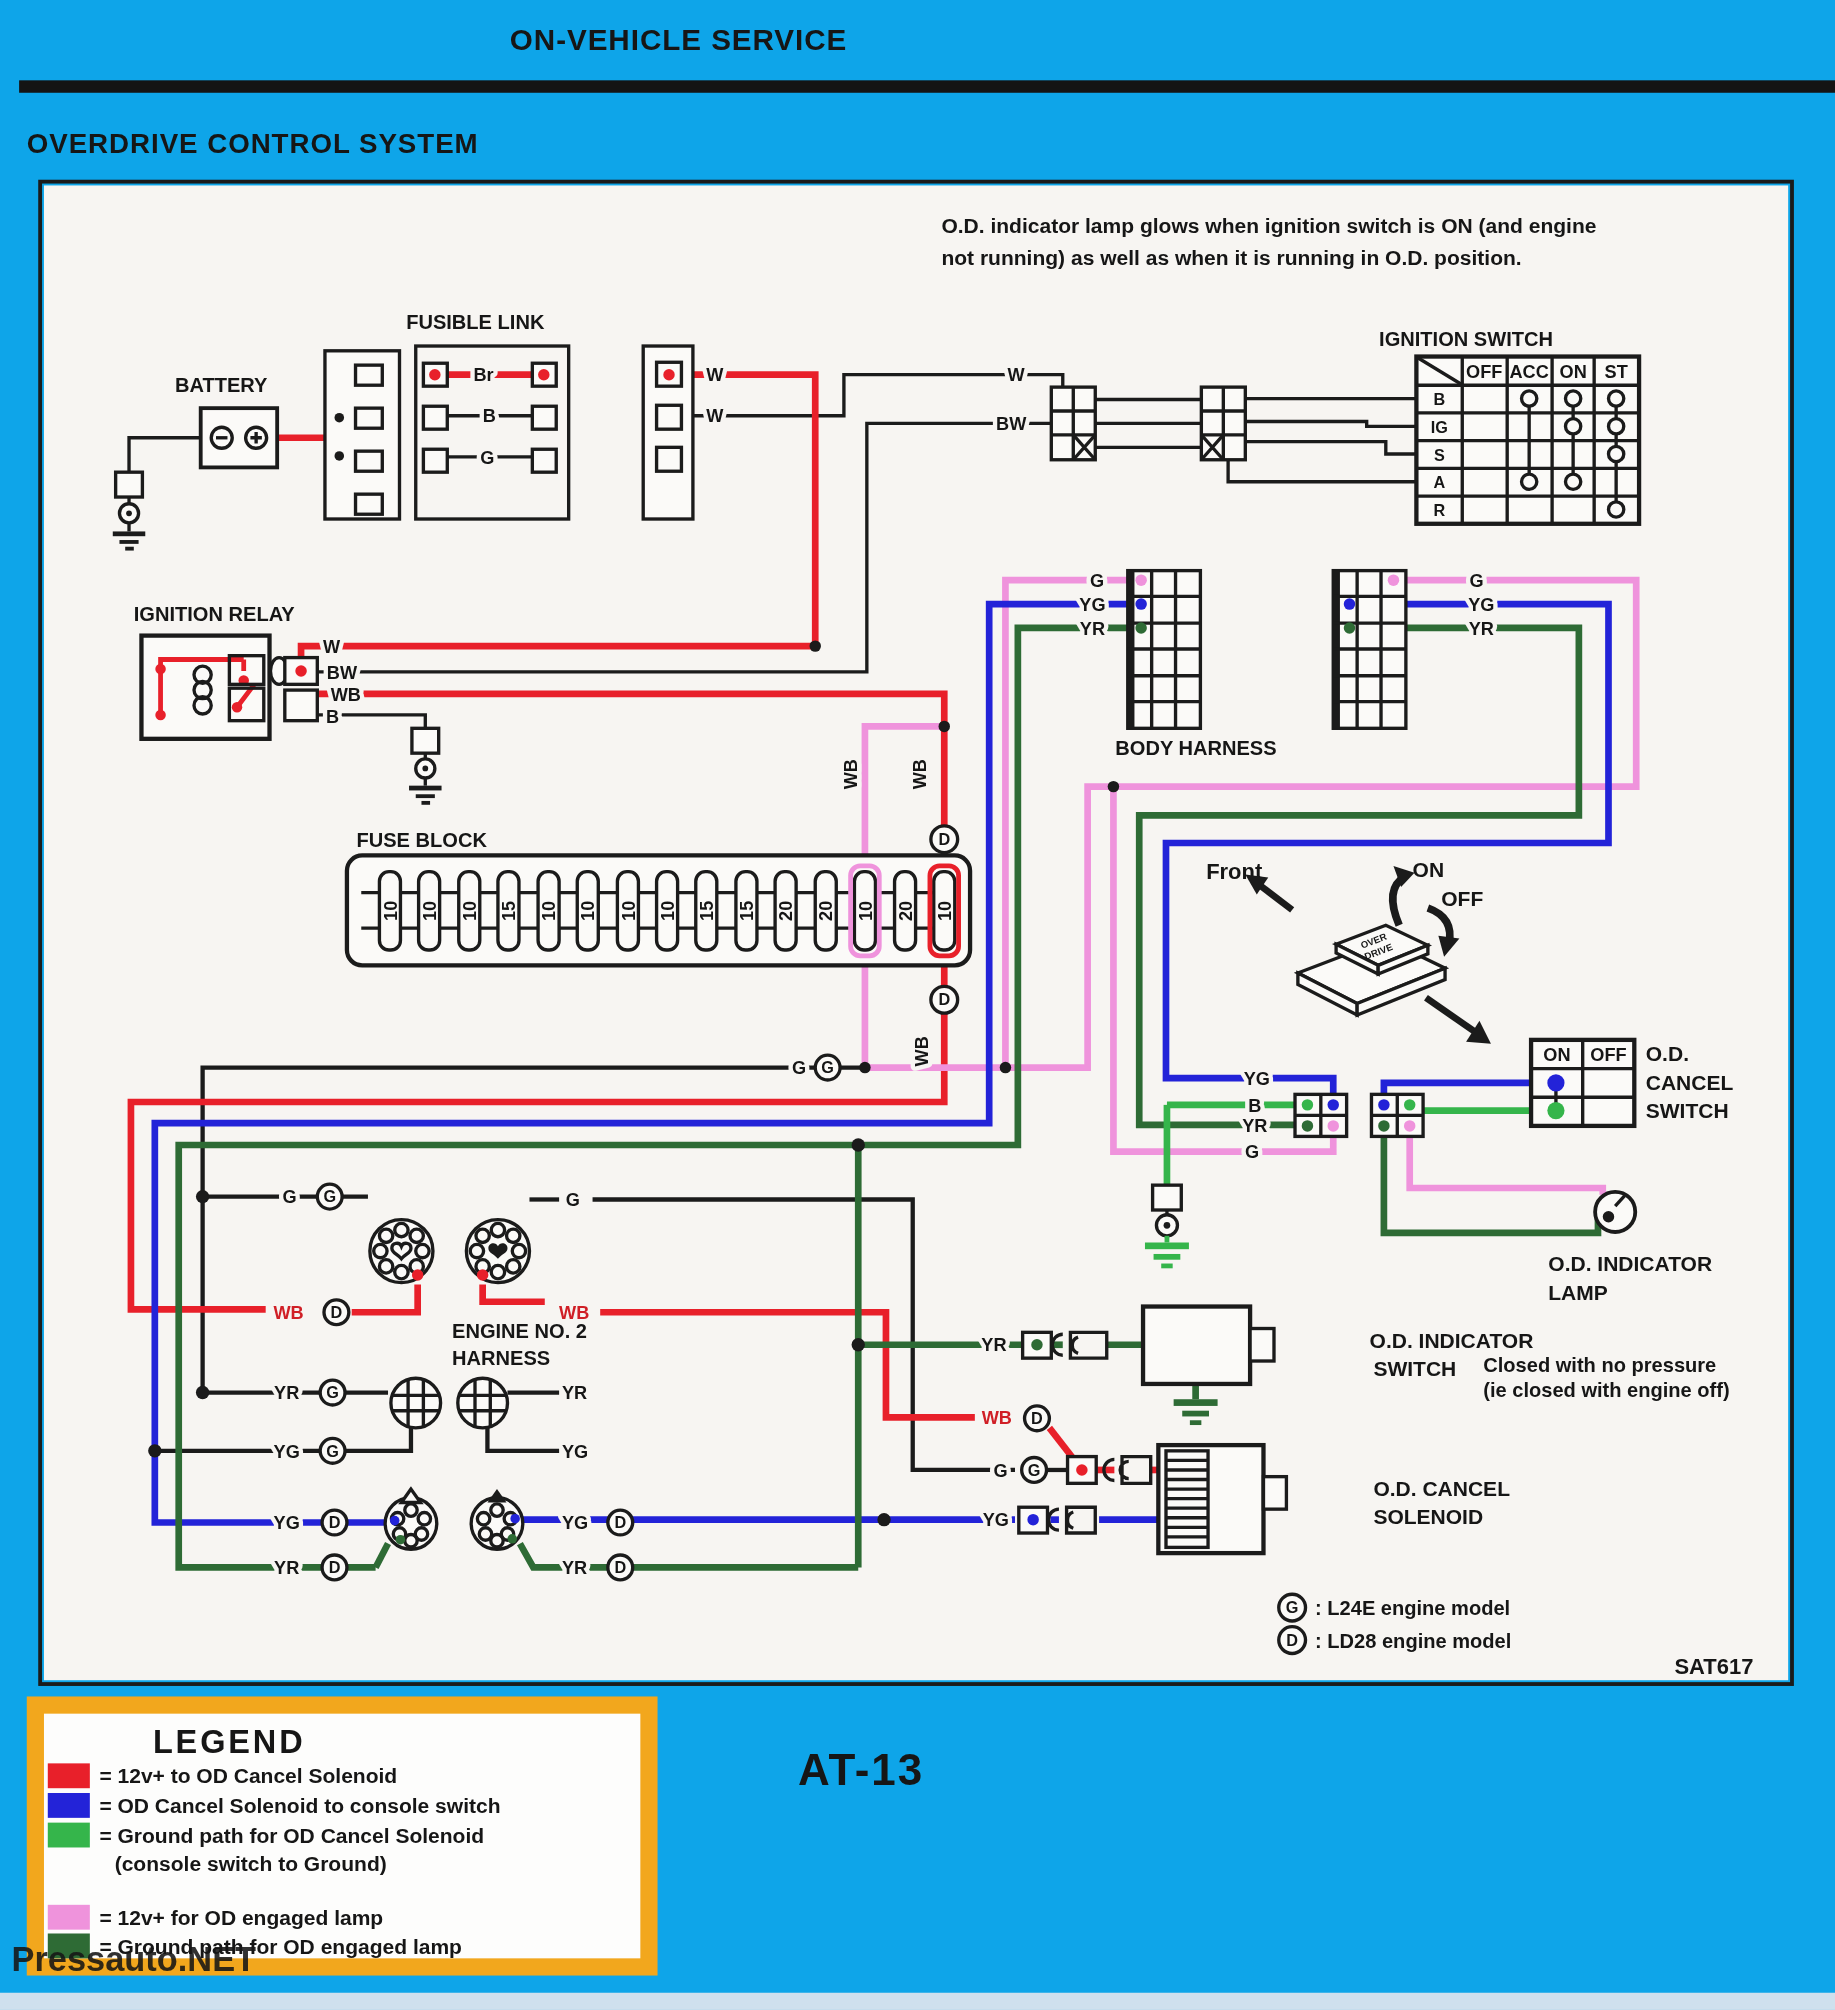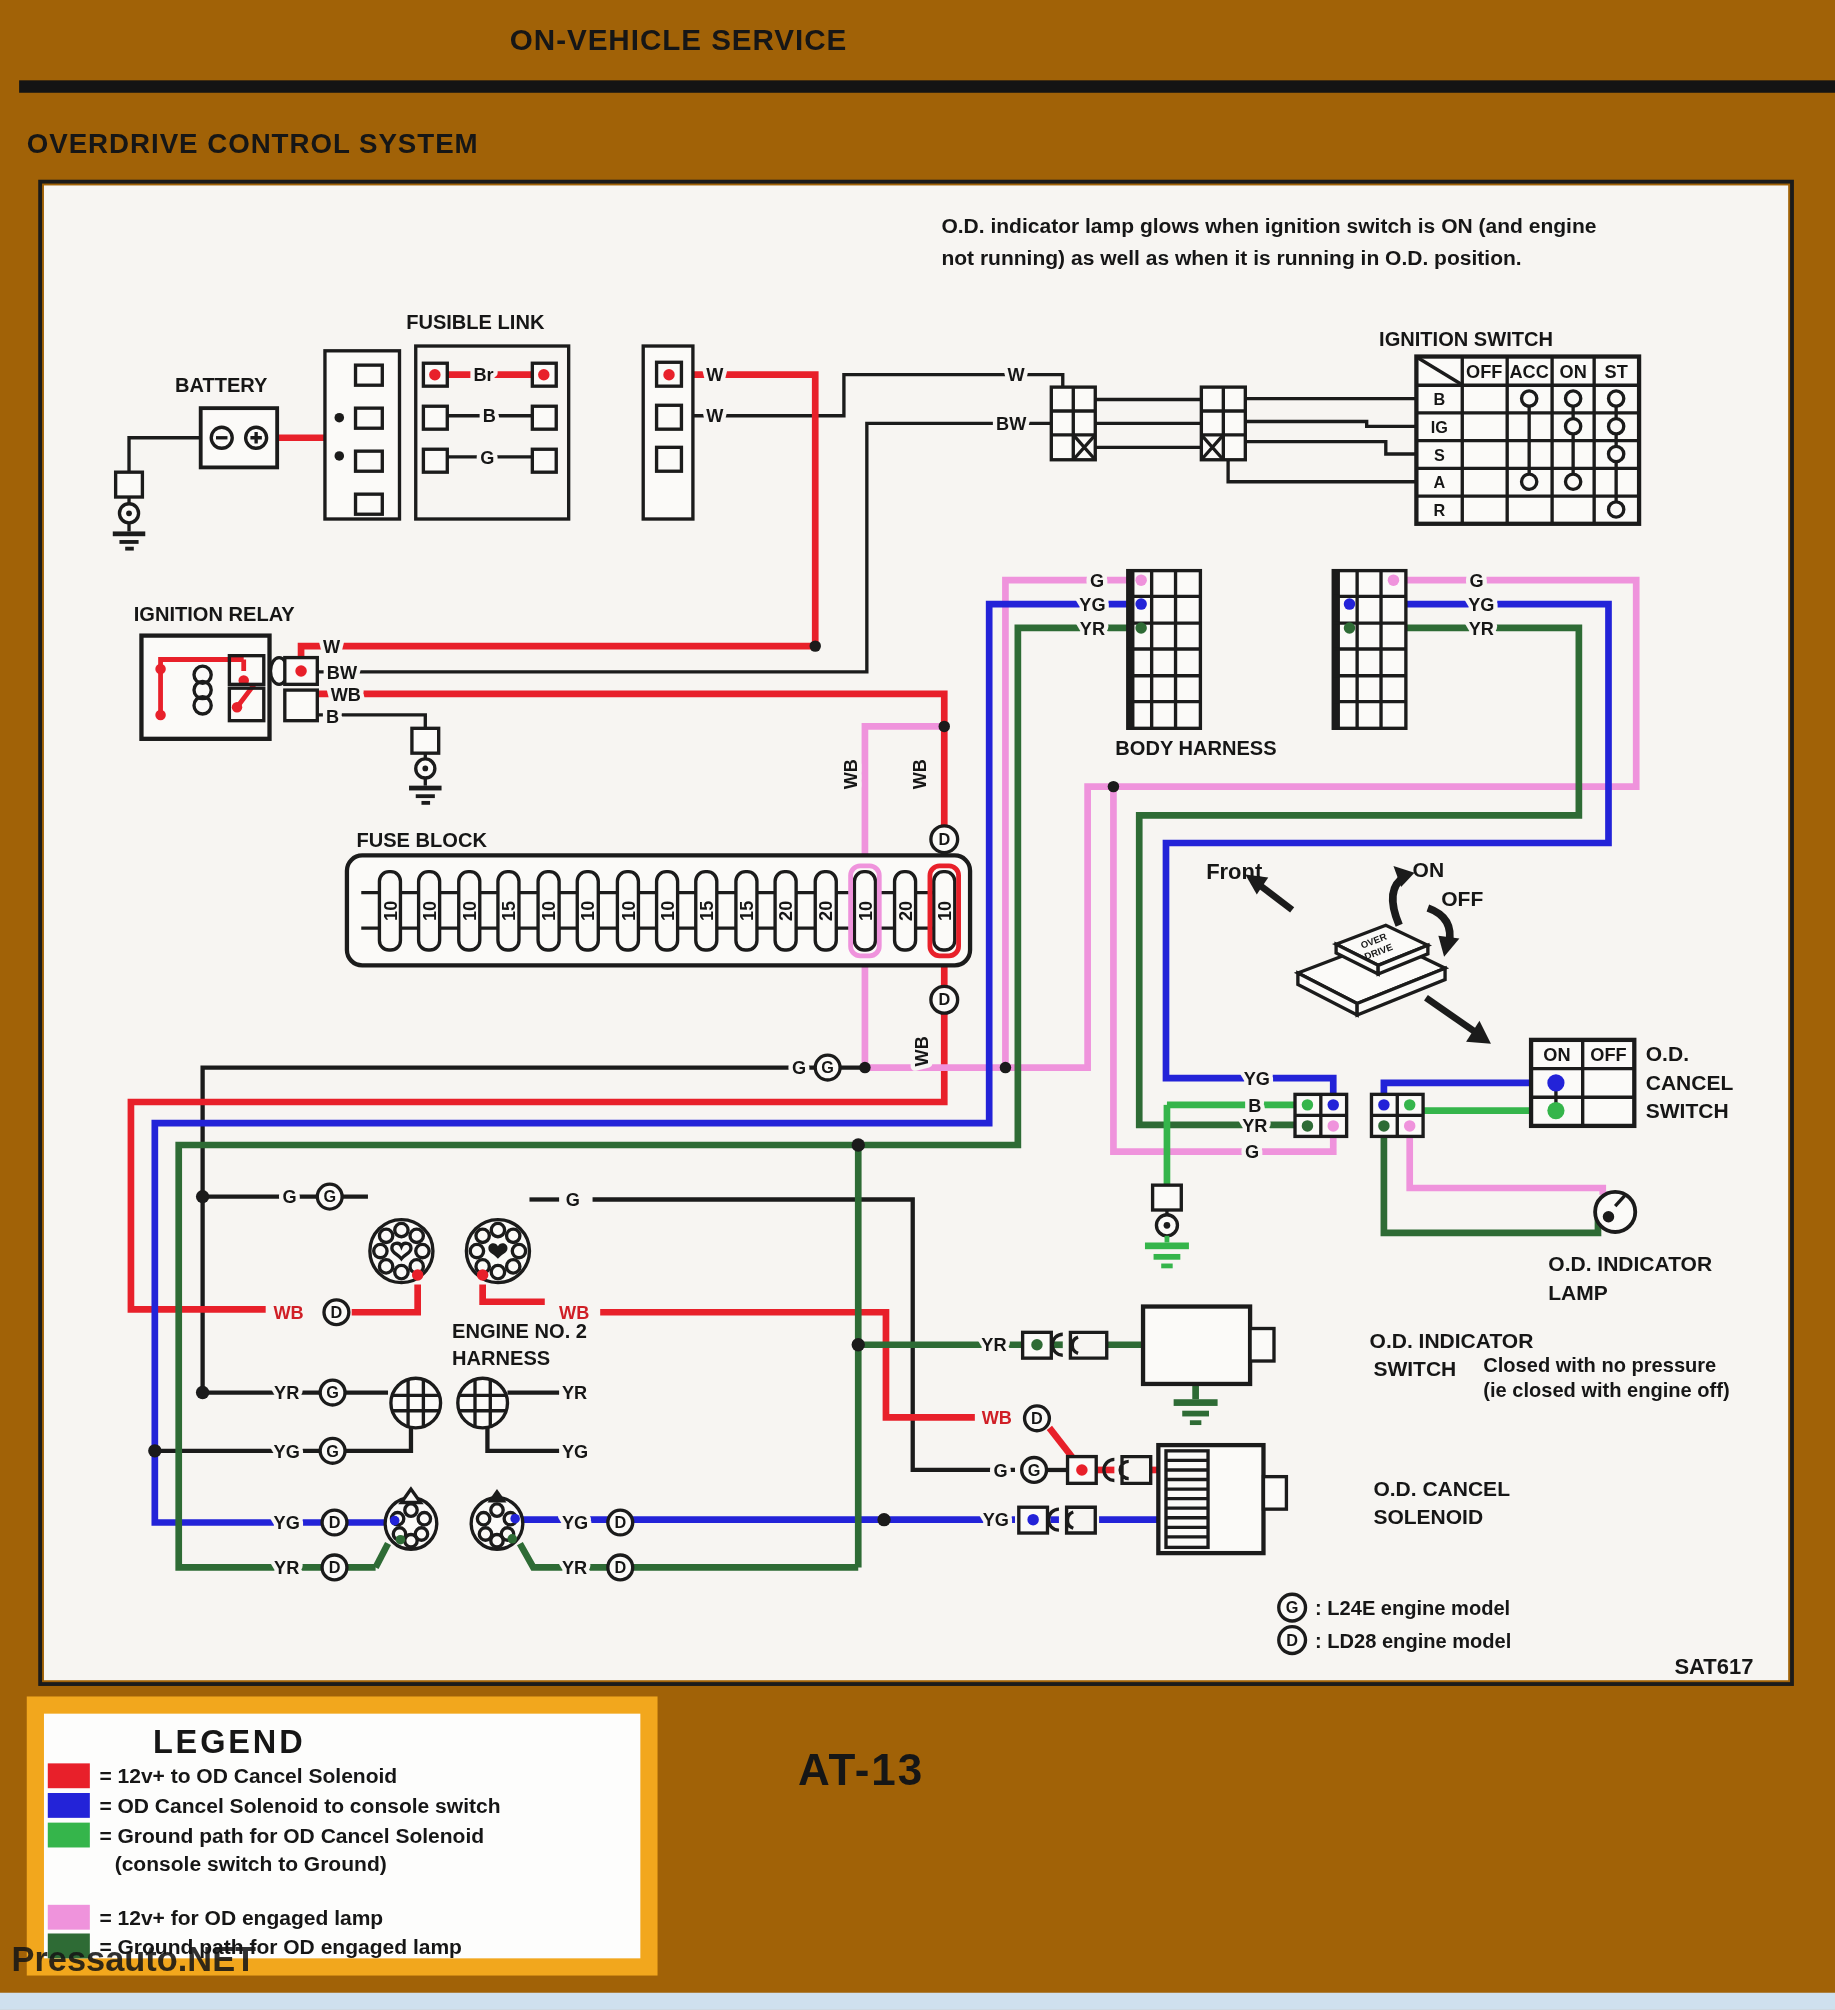--- a/index.html
+++ b/index.html
@@ -1,16 +1,16 @@
 <!DOCTYPE html>
 <html><head>
 <meta charset="utf-8">
 <style>
   html,body{margin:0;padding:0;background:#e9e6e1;}
-  #stage{position:relative;width:1835px;height:2010px;background:#a16207;overflow:hidden;}
+  #stage{position:relative;width:1835px;height:2010px;background:#0ea5e9;overflow:hidden;}
   svg{position:absolute;left:0;top:0;}
   text{font-family:"Liberation Sans","DejaVu Sans",sans-serif;font-weight:bold;fill:#161616;}
   .t46{font-size:46px;letter-spacing:2px;}
   .t36{font-size:36px;}
   .t34{font-size:34px;letter-spacing:3px;}
   .t30{font-size:31px;letter-spacing:1px;}
   .t29{font-size:29px;letter-spacing:1px;}
   .t24{font-size:23px;}
   .t22{font-size:22px;}
   .t21{font-size:21px;}

